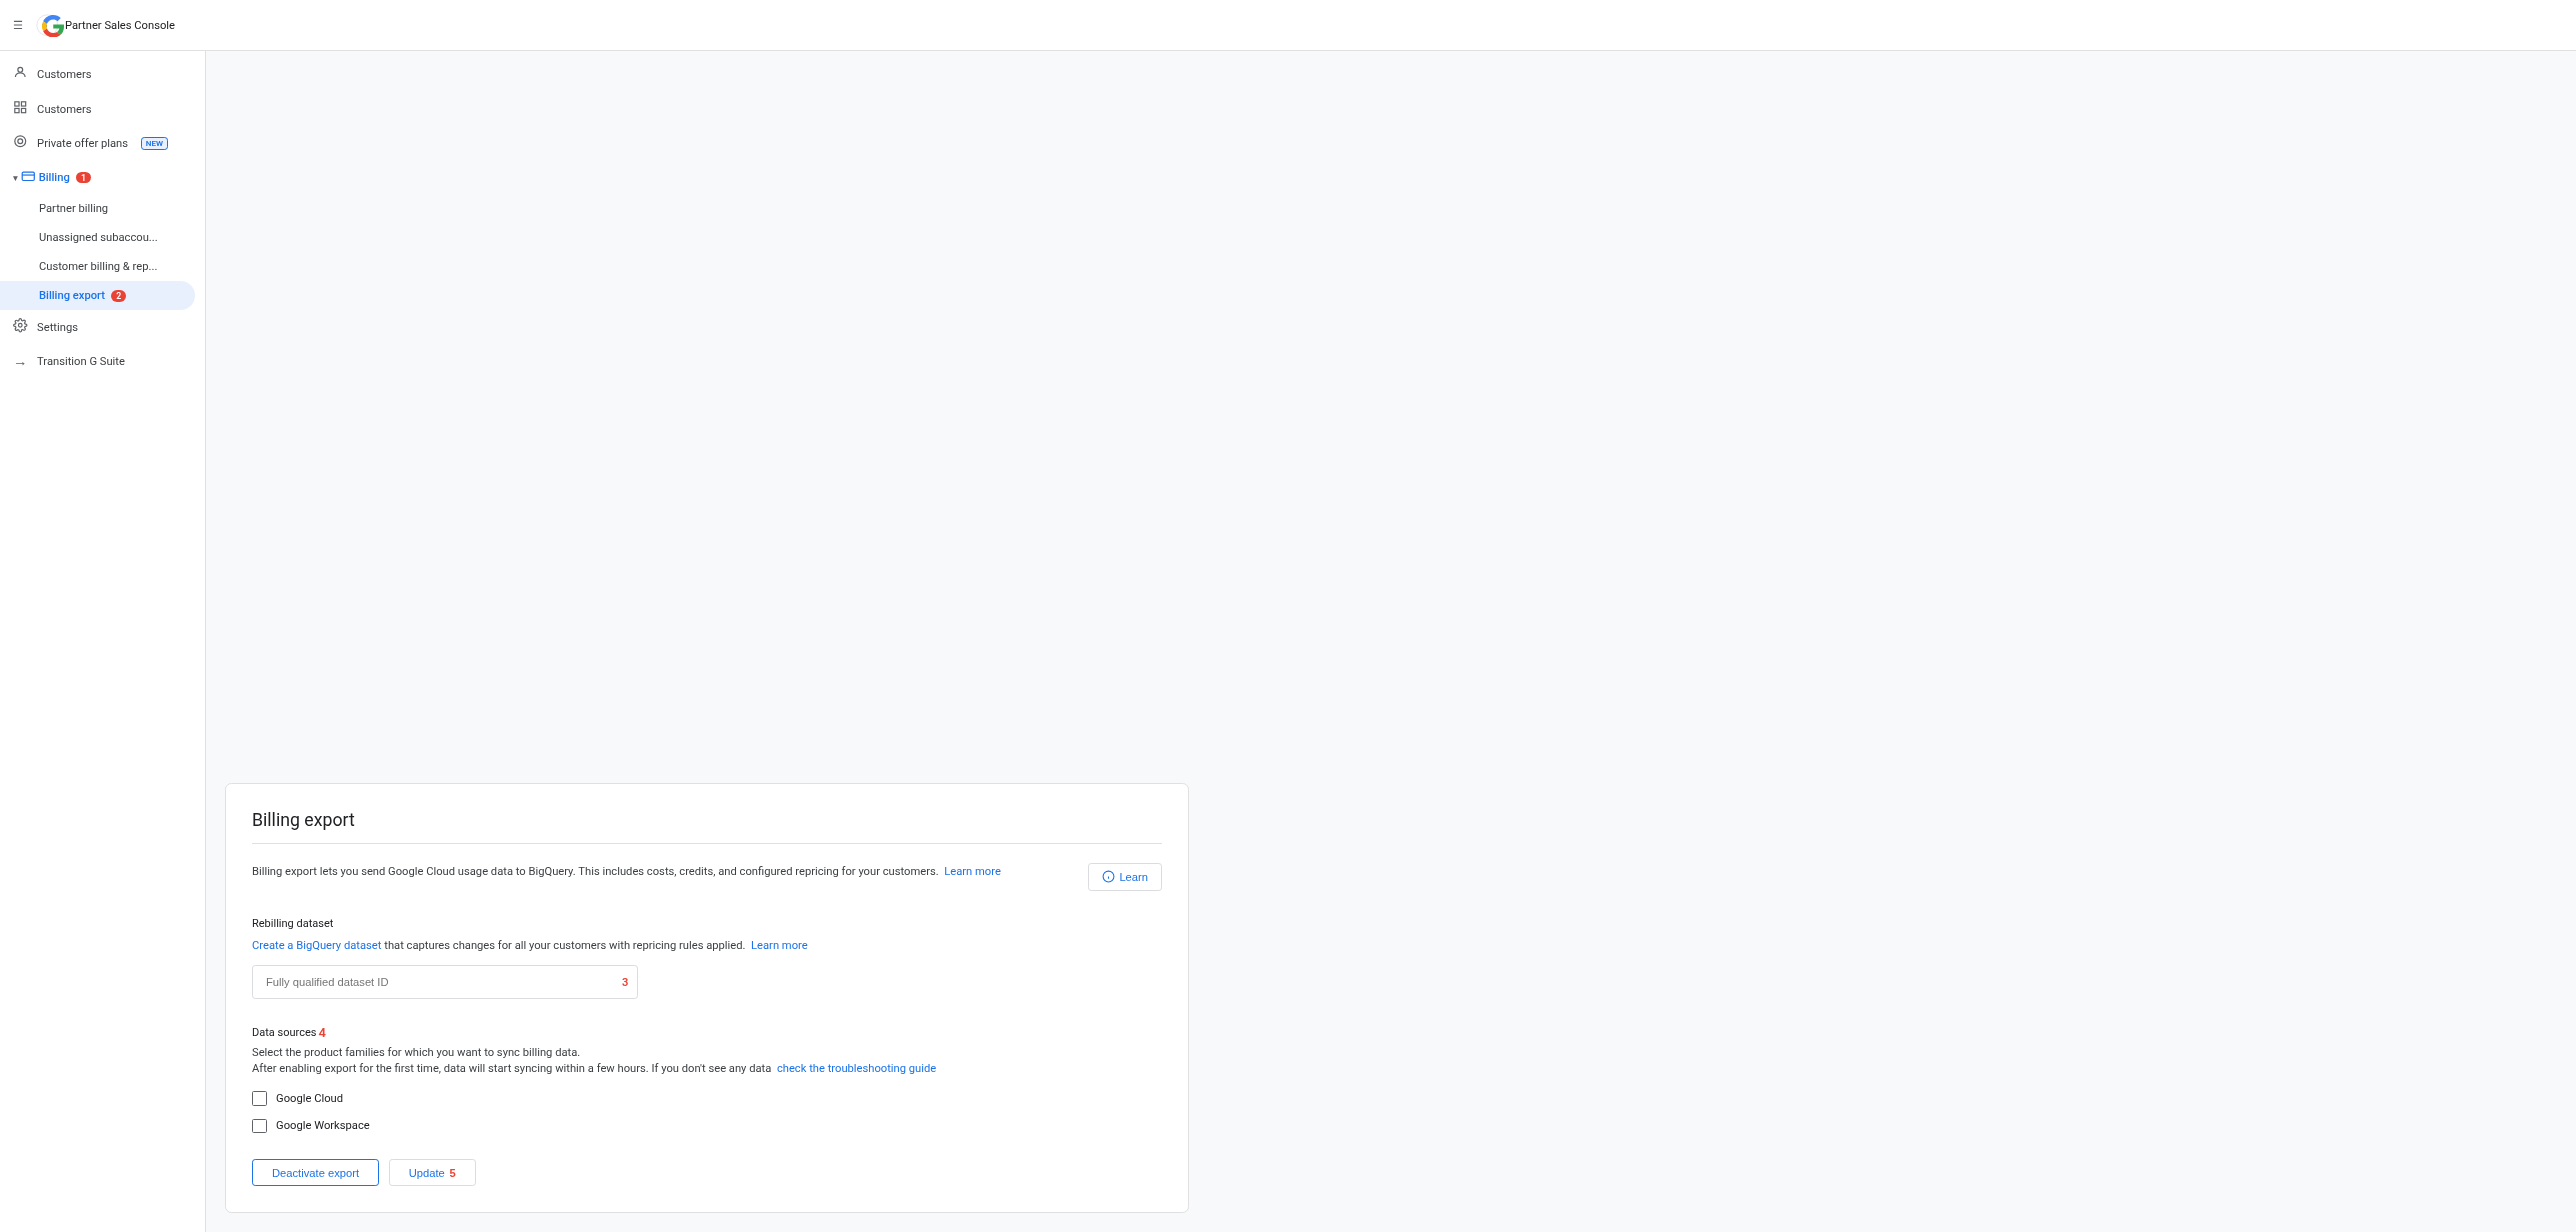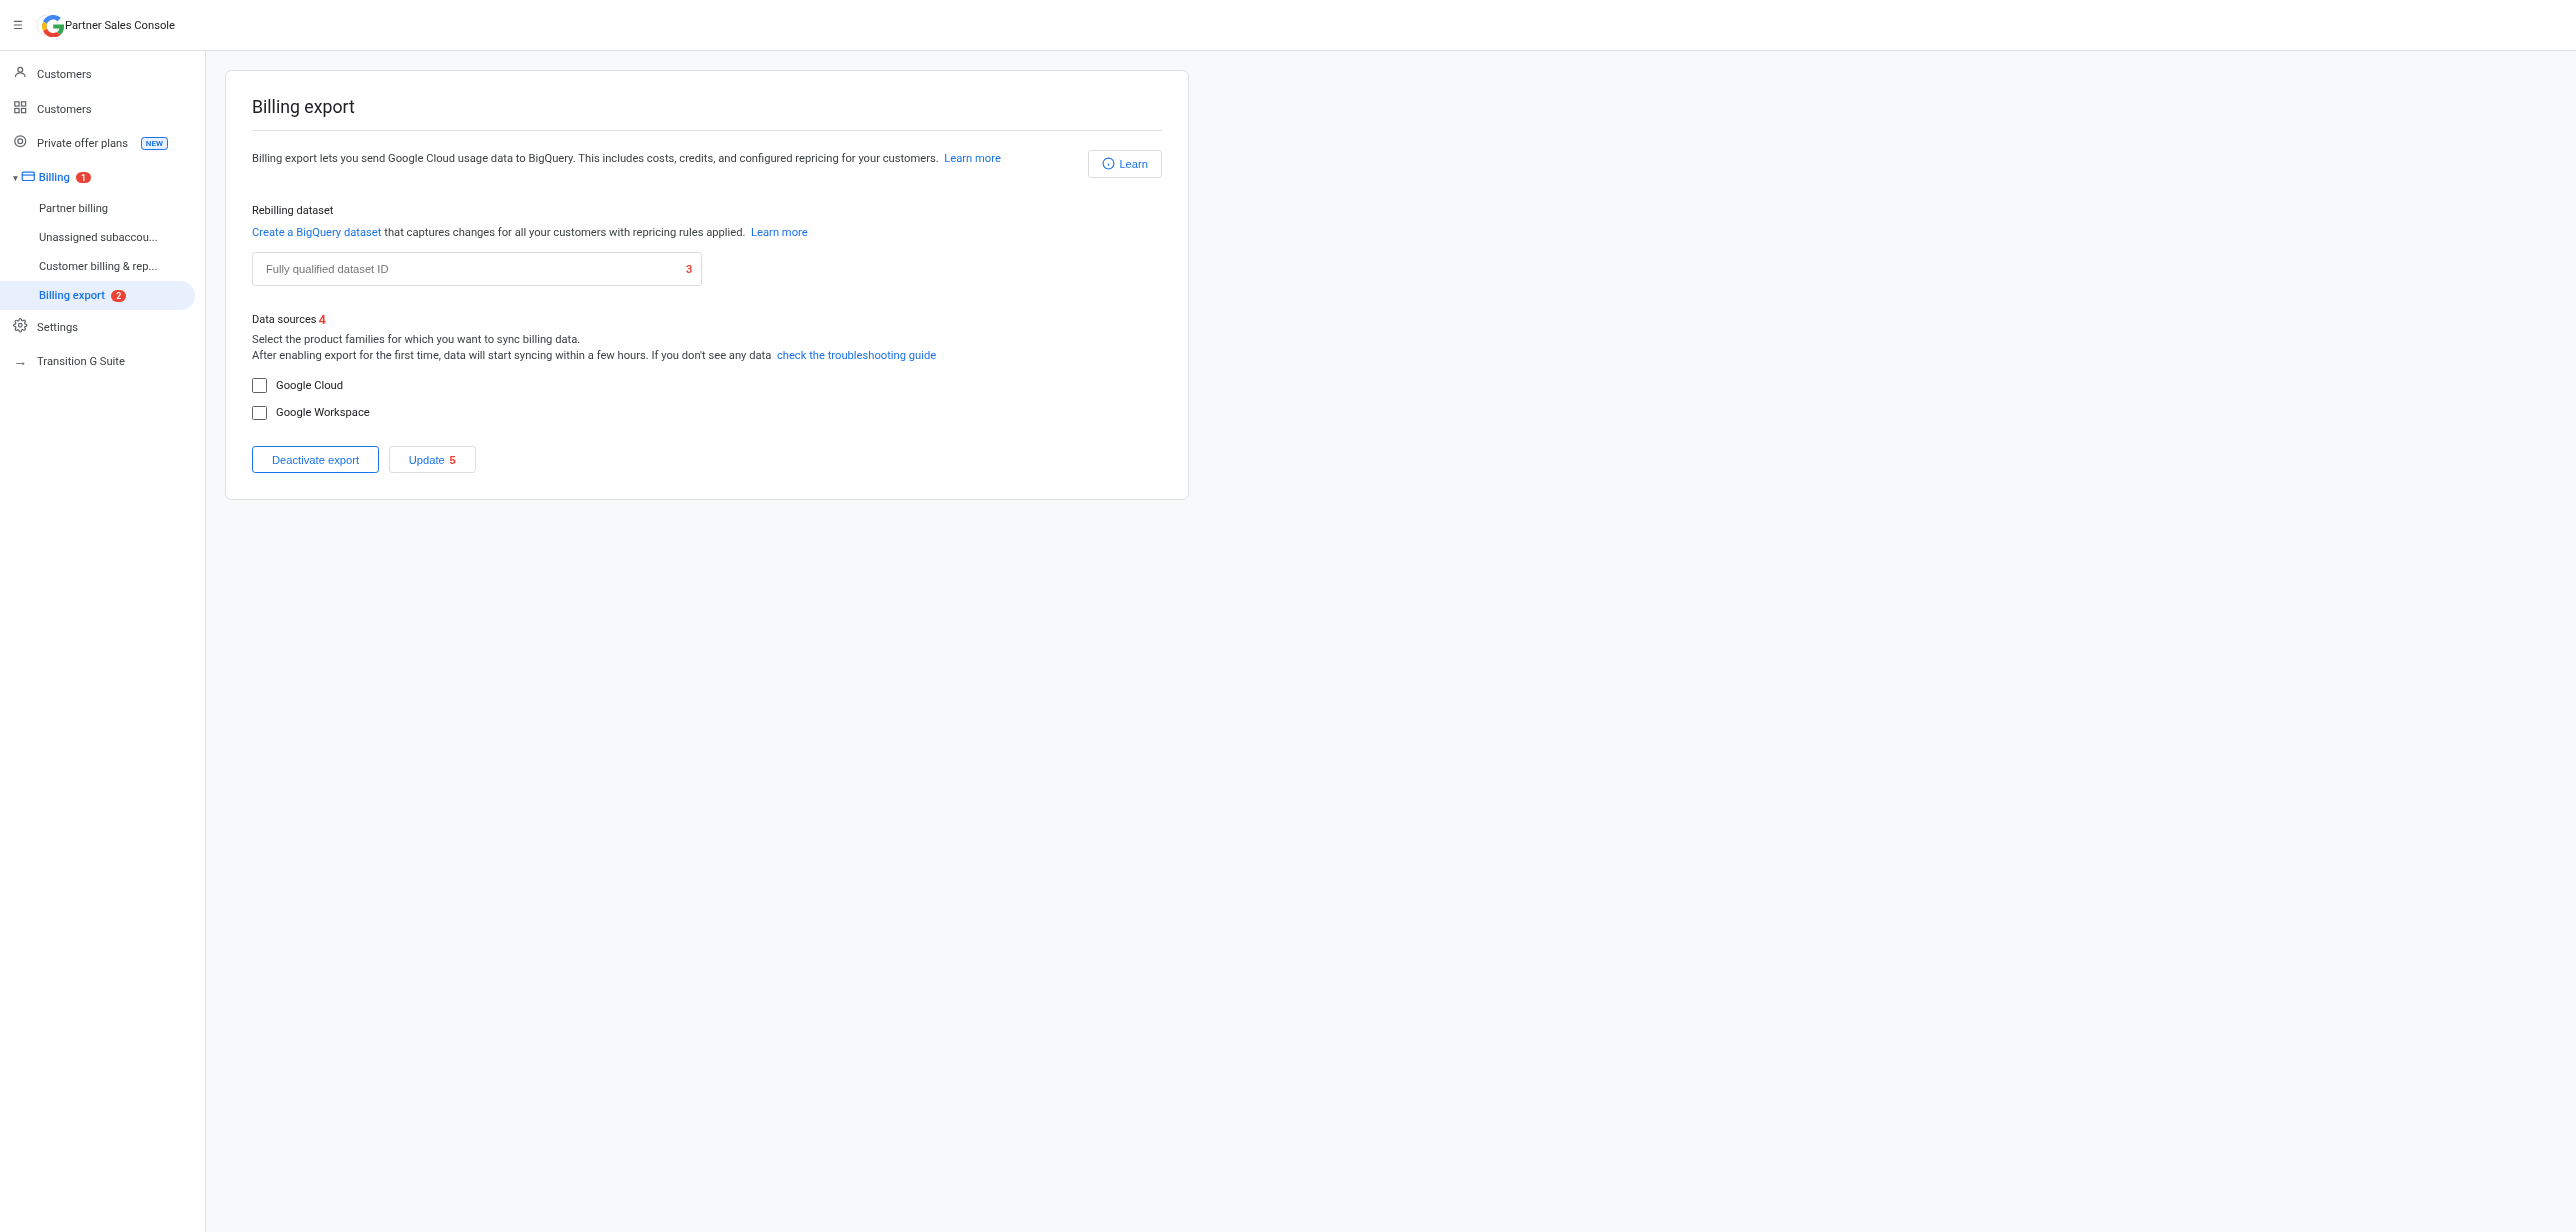--- a/index.html
+++ b/index.html
@@ -15,21 +15,21 @@
       border-bottom: 0.8px solid #e0e0e0;
       position: fixed;
       top: 0; left: 0; right: 0;
       z-index: 100;
     }
     .topbar-menu-icon { cursor: pointer; margin-right: 13px; color: #5f6368; }
     .topbar-logo { display: flex; align-items: center; gap: 6.4px; }
     .topbar-logo-icon { width: 22.5px; height: 22.5px; }
 
     
-    .layout { display: flex; margin-top: 51px; min-height: calc(100vh - 51px); }
+    .layout { display: flex; margin-top: 51px; min-height: calc(100vh - 51px); align-items: flex-end; }
 
     
     .sidebar {
       width: 206px;
       background: #fff;
       border-right: 0.8px solid #e0e0e0;
       padding: 6.4px 0;
       position: fixed;
       top: 51px;
       left: 0;
@@ -162,21 +162,21 @@
     .dataset-sub-text {
       font-size: 11.2px;
       color: #3c4043;
       margin-bottom: 13px;
     }
     .dataset-input-wrap {
       position: relative;
       display: inline-block;
     }
     .dataset-input {
-      width: 450px;
+      width: 386px;
       padding: 9.6px 13px;
       border: 0.8px solid #dadce0;
       border-radius: 3.2px;
       font-size: 11.2px;
       color: #202124;
       outline: none;
       background: #fff;
     }
     .input-badge {
       position: absolute;

